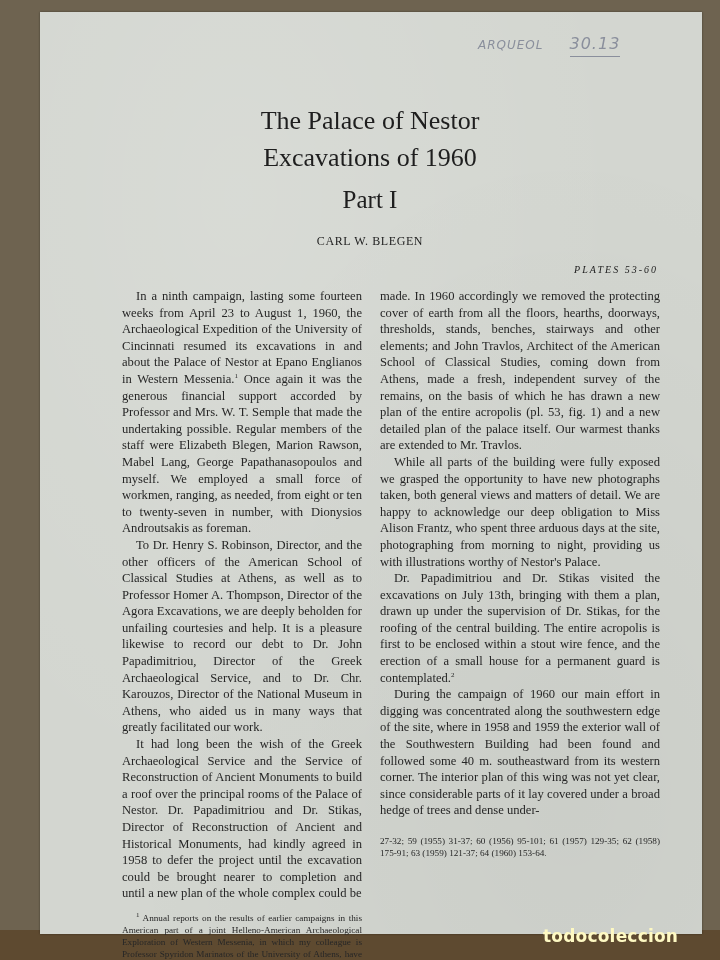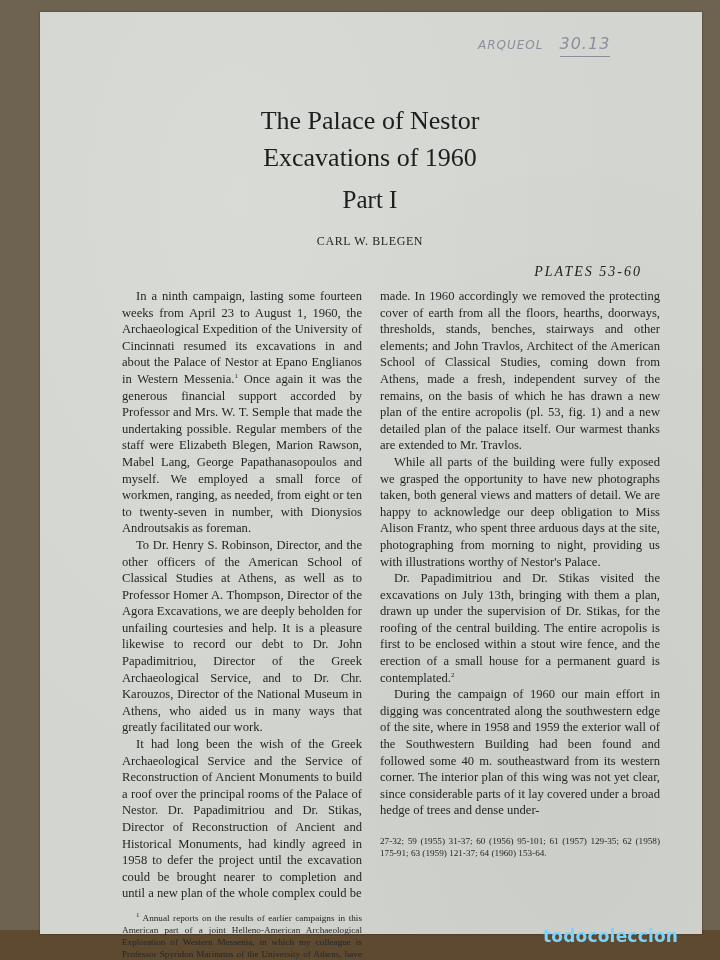--- a/index.html
+++ b/index.html
@@ -6,40 +6,40 @@
   body { width:720px; height:960px; position:relative; overflow:hidden;
          background:#6e6350; font-family:"Liberation Serif", "DejaVu Serif", serif; }
   .bg-bottom { position:absolute; left:0; right:0; top:930px; bottom:0; background:#5e4a30; }
   .paper { position:absolute; left:40px; top:12px; width:662px; height:922px;
            background:#d3d6d0; box-shadow: 0 0 2px rgba(0,0,0,0.4); }
   .paper::after { content:""; position:absolute; inset:0;
            background: radial-gradient(ellipse at 30% 20%, rgba(255,255,255,0.12), rgba(0,0,0,0) 60%),
                        radial-gradient(ellipse at 80% 85%, rgba(0,0,0,0.04), rgba(0,0,0,0) 60%); pointer-events:none; }
   .handwritten { position:absolute; left:478px; top:34px; font-family:"DejaVu Sans", sans-serif;
            font-style:italic; font-size:14px; color:#8a8f9c; letter-spacing:1px; }
-  .handwritten .code { margin-right:16px; font-size:12px; }
+  .handwritten .code { margin-right:26px; font-size:12px; }
   .handwritten .num { font-size:16px; border-bottom:1px solid #8a8f9c; padding-bottom:3px; }
   .title { position:absolute; left:0; width:740px; text-align:center; color:#1e1e1e; }
   .t1 { top:106px; font-size:26px; }
   .t2 { top:143px; font-size:26px; }
   .t3 { top:186px; font-size:25px; }
   .author { top:234px; font-size:12px; letter-spacing:0.6px; }
-  .plates { position:absolute; right:78px; top:264px; font-size:14px; font-style:italic;
+  .plates { position:absolute; right:62px; top:264px; font-size:10px; font-style:italic;
             letter-spacing:2px; color:#222;text-align:right; }
   .col { position:absolute; color:#262626; font-size:12.6px; line-height:16.6px; text-align:justify; }
   .col-left { left:122px; top:288px; width:240px; }
   .col-right { left:380px; top:288px; width:280px; }
   .col p { margin:0; text-indent:14px; hyphens:auto; }
   .col p.cont { text-indent:0; }
   .fn { font-size:9.2px; line-height:12px; margin-top:10px !important; }
   .fn-right { font-size:9.2px; line-height:12px; }
   .fn-right .first { margin-top:16px; text-indent:0; }
   sup { font-size:7px; line-height:0; }
   .watermark { position:absolute; left:543px; top:926px; font-family:"DejaVu Sans", sans-serif;
-               font-weight:bold; font-size:17px; color:#7dd3fc; letter-spacing:0.2px; }
+               font-weight:bold; font-size:17px; color:#fef9c3; letter-spacing:0.2px; }
 </style>
 </head>
 <body>
 
 <div class="bg-bottom"></div>
 
 <div class="paper"></div>
 
 <div class="handwritten">
   <span class="code">ARQUEOL</span><span class="num">30.13</span>

